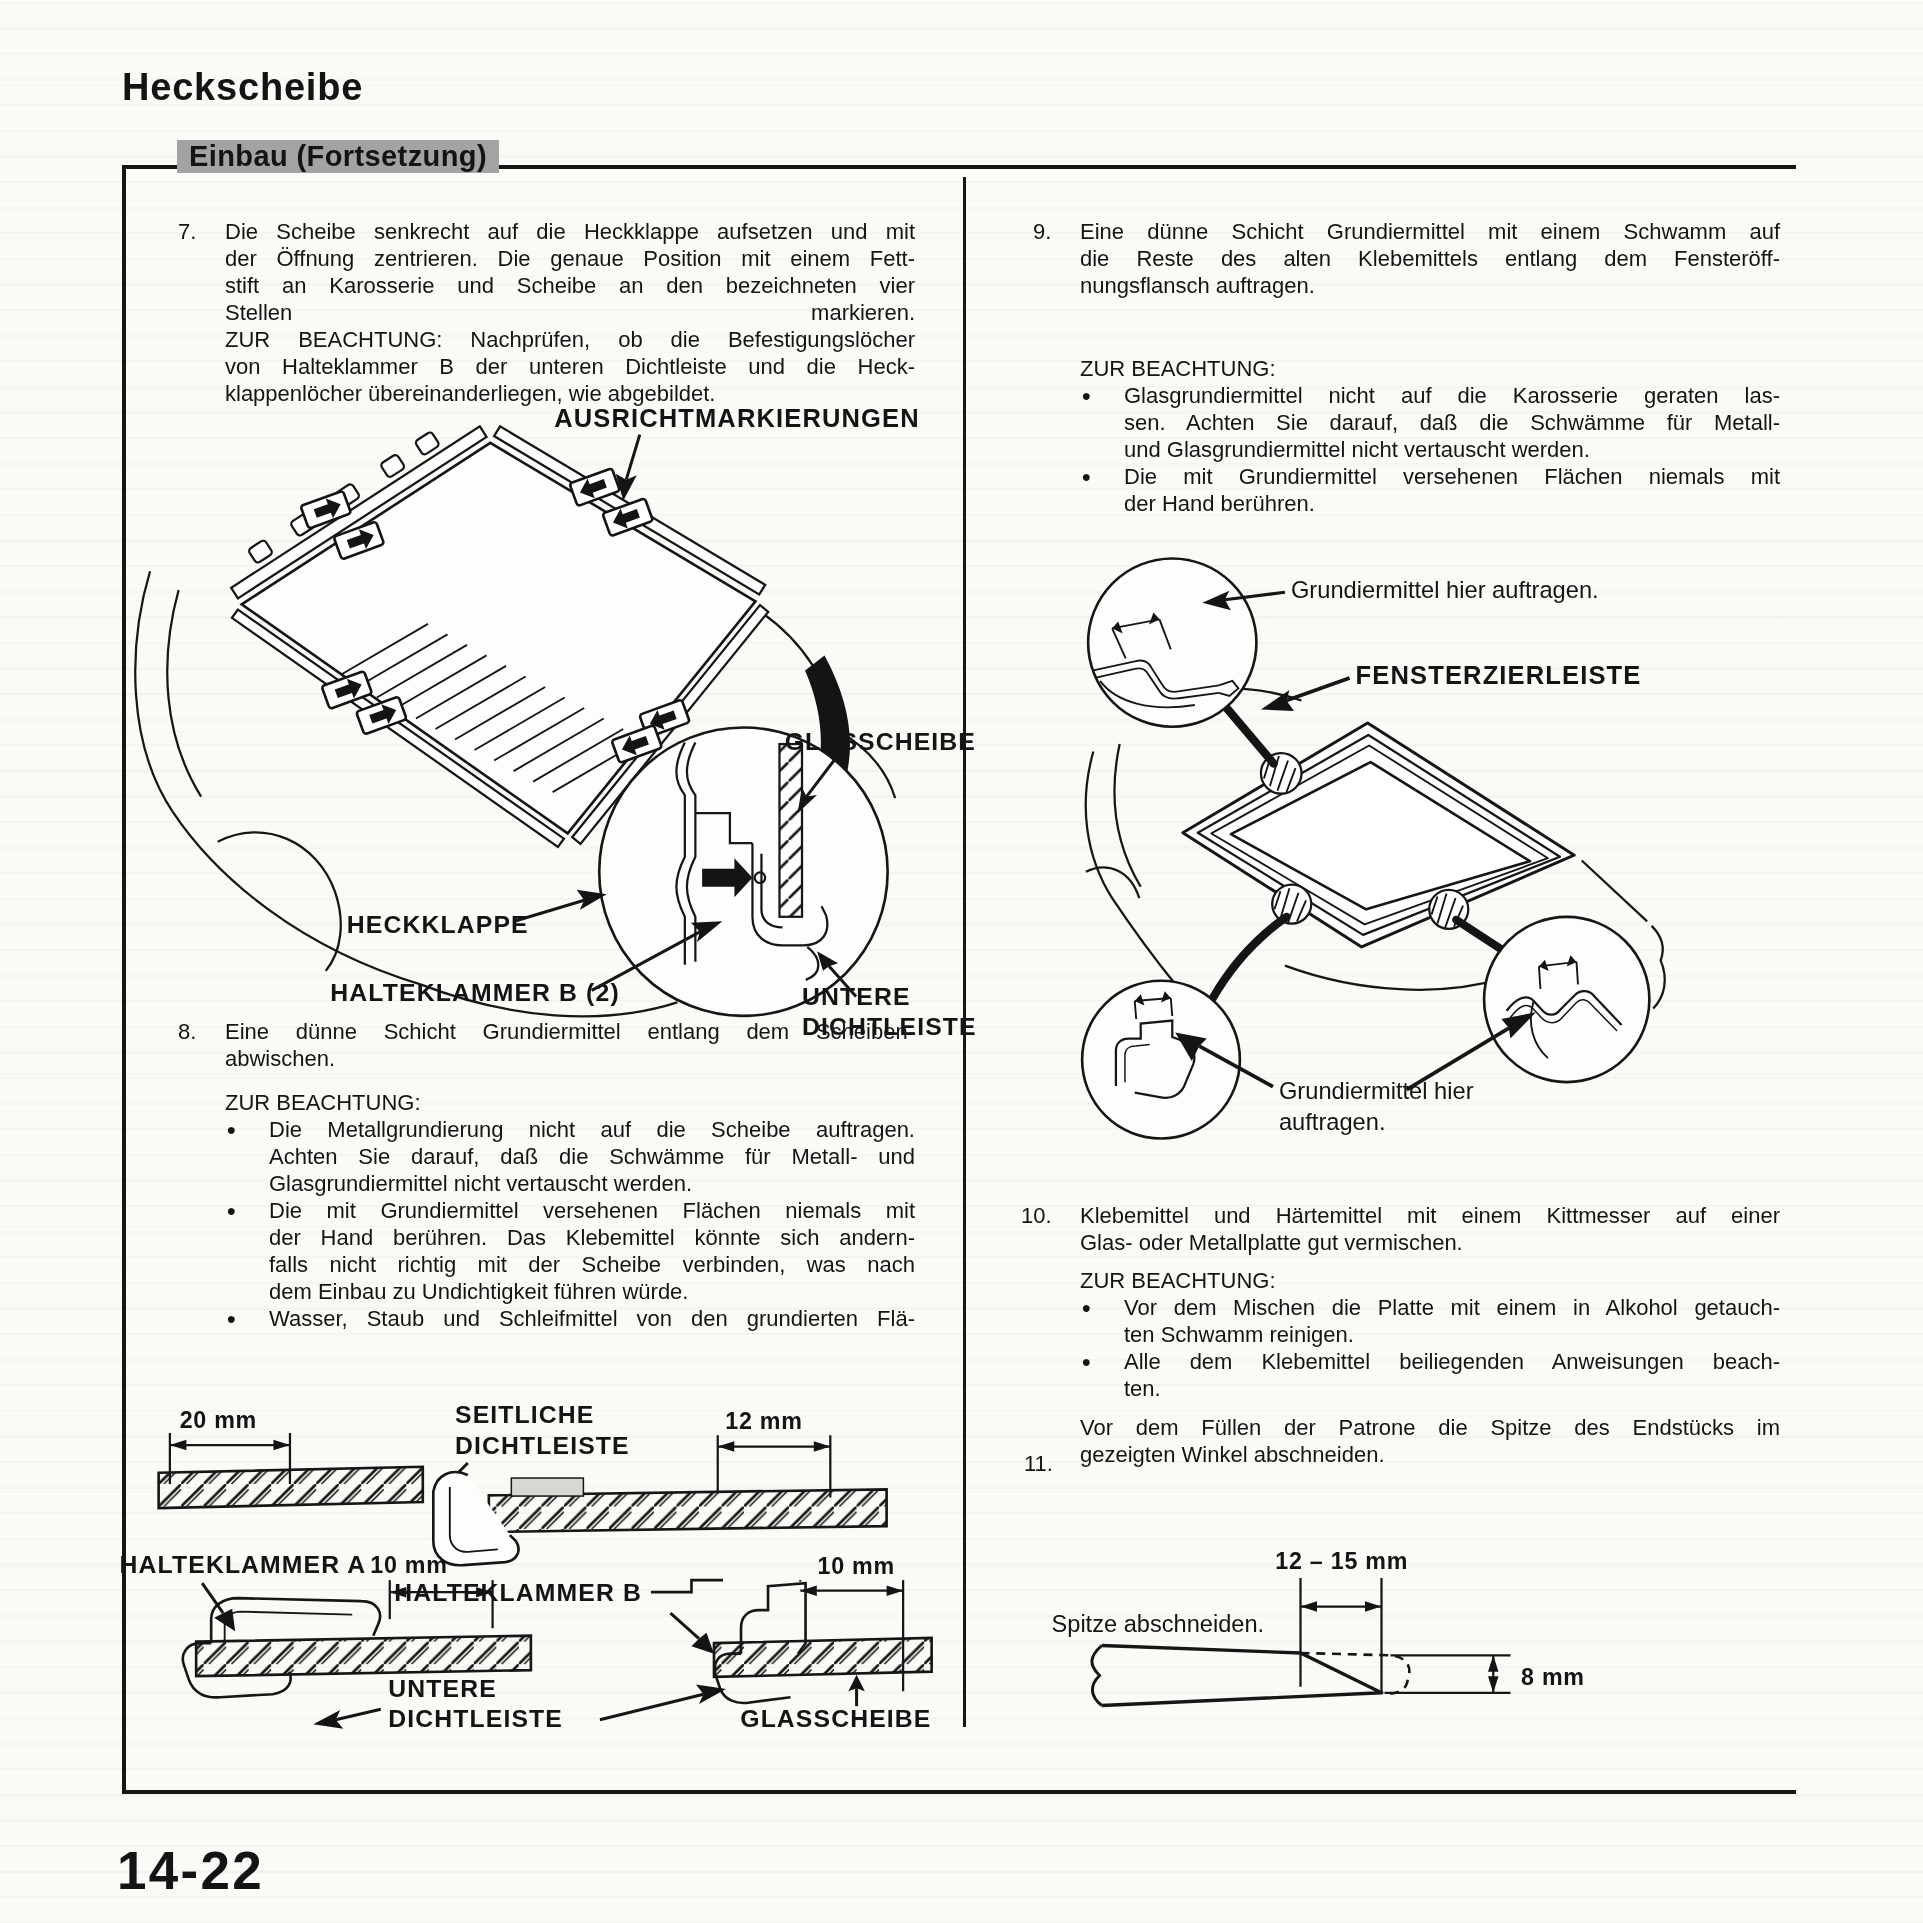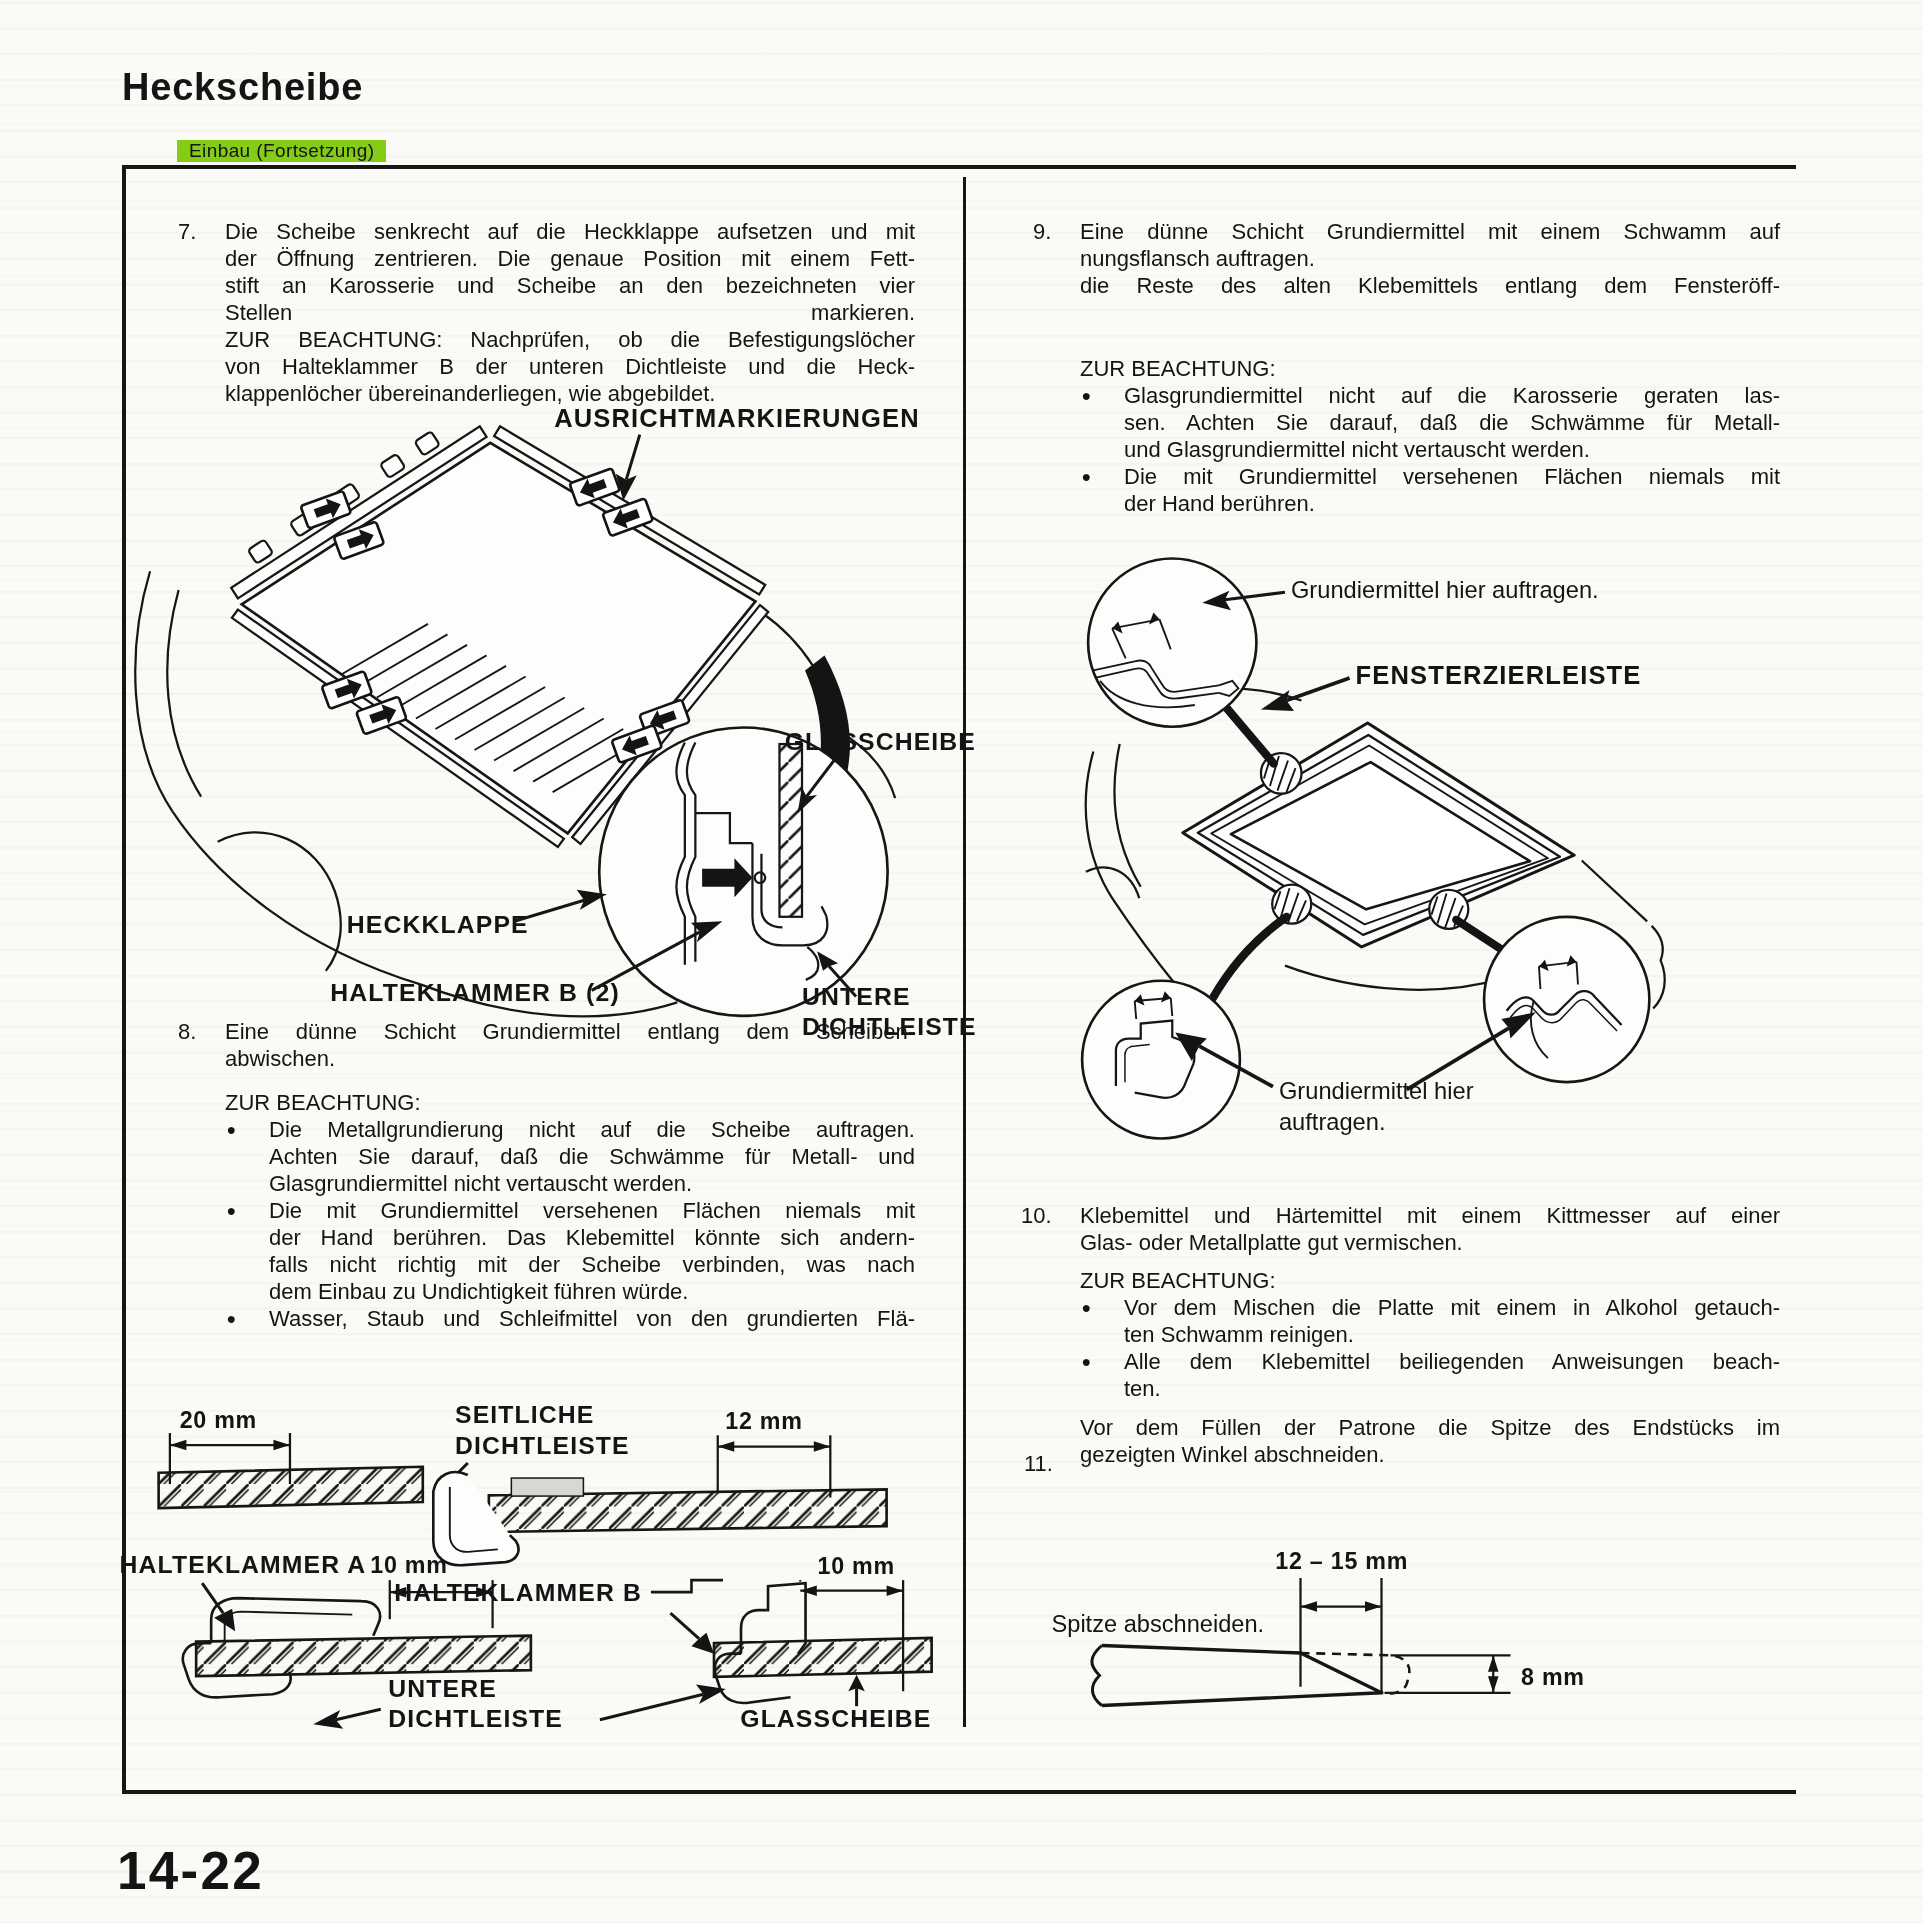--- a/index.html
+++ b/index.html
@@ -8,21 +8,21 @@
   .noise{position:absolute;inset:0;z-index:0;pointer-events:none;
     background-image:repeating-linear-gradient(0deg, rgba(0,0,0,0.025) 0 2.3px, transparent 2.3px 25.6px),
                      repeating-linear-gradient(0deg, transparent 0 12.8px, rgba(0,0,0,0.012) 12.8px 15px, transparent 15px 38px);}
   .layer{position:absolute;z-index:1;}
   #page-title{left:122px;top:66px;font-size:38px;font-weight:bold;letter-spacing:0.8px;}
   .rule{background:#161616;position:absolute;z-index:1;}
   #hdr-line{left:122px;top:165px;width:1674px;height:3.8px;}
   #box-left{left:122px;top:165px;width:3.8px;height:1629px;}
   #box-bottom{left:122px;top:1790px;width:1674px;height:3.8px;}
   #col-divider{left:963px;top:177px;width:3px;height:1550px;}
-  #section-title{left:177px;top:140px;font-size:19px;font-weight:normal;background:#84cc16;
+  #section-title{left:177px;top:140px;font-size:29px;font-weight:bold;background:#a3a3a3;
                  padding:0 12px;letter-spacing:0.4px;}
   #page-number{left:117px;top:1840px;font-size:53px;font-weight:bold;letter-spacing:2.3px;}
   .stepnum{position:absolute;z-index:1;font-size:22px;line-height:27px;}
   .stepbody{position:absolute;z-index:1;font-size:22px;line-height:27px;}
   .lc{width:690px;}
   .rc{width:700px;}
   .jl{text-align:justify;text-align-last:justify;white-space:normal;}
   .jl-last{text-align-last:left;}
   .note-title{margin-top:0;}
   .bullet{position:relative;padding-left:44px;}
@@ -301,22 +301,22 @@
   <g>
     <line x1="990" y1="416" x2="990" y2="392" class="ln" stroke-width="4"></line>
     <path d="M990,392 L979,396 L990,374 L1001,396 Z" fill="#141414"></path>
   </g>
 </svg>
 
 <div class="stepnum" style="left:1033px;top:218px;">9.</div>
 <div class="stepbody rc" style="left:1080px;top:218px;">
   <div>
       <div class="jl">Eine dünne Schicht Grundiermittel mit einem Schwamm auf</div>
+      <div class="jl">die Reste des alten Klebemittels entlang dem Fensteröff-</div>
       <div class="jl jl-last">nungsflansch auftragen.</div>
-      <div class="jl">die Reste des alten Klebemittels entlang dem Fensteröff-</div>
     </div>
   <div class="note-title" style="margin-top:56px;">ZUR BEACHTUNG:</div>
   <div class="bullet">
     <span class="dot">●</span>
     <div>
         <div class="jl">Glasgrundiermittel nicht auf die Karosserie geraten las-</div>
         <div class="jl">sen. Achten Sie darauf, daß die Schwämme für Metall-</div>
         <div class="jl jl-last">und Glasgrundiermittel nicht vertauscht werden.</div>
       </div>
   </div>

